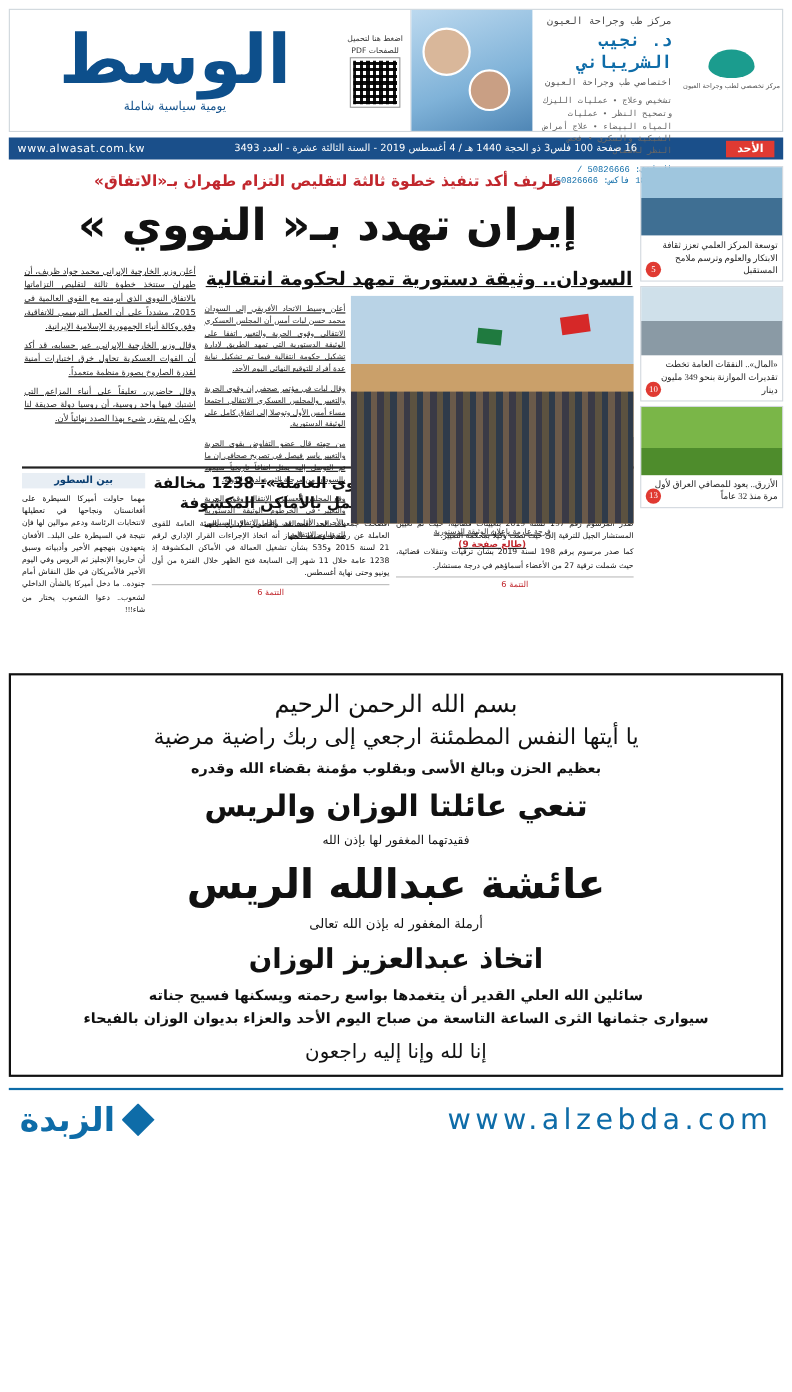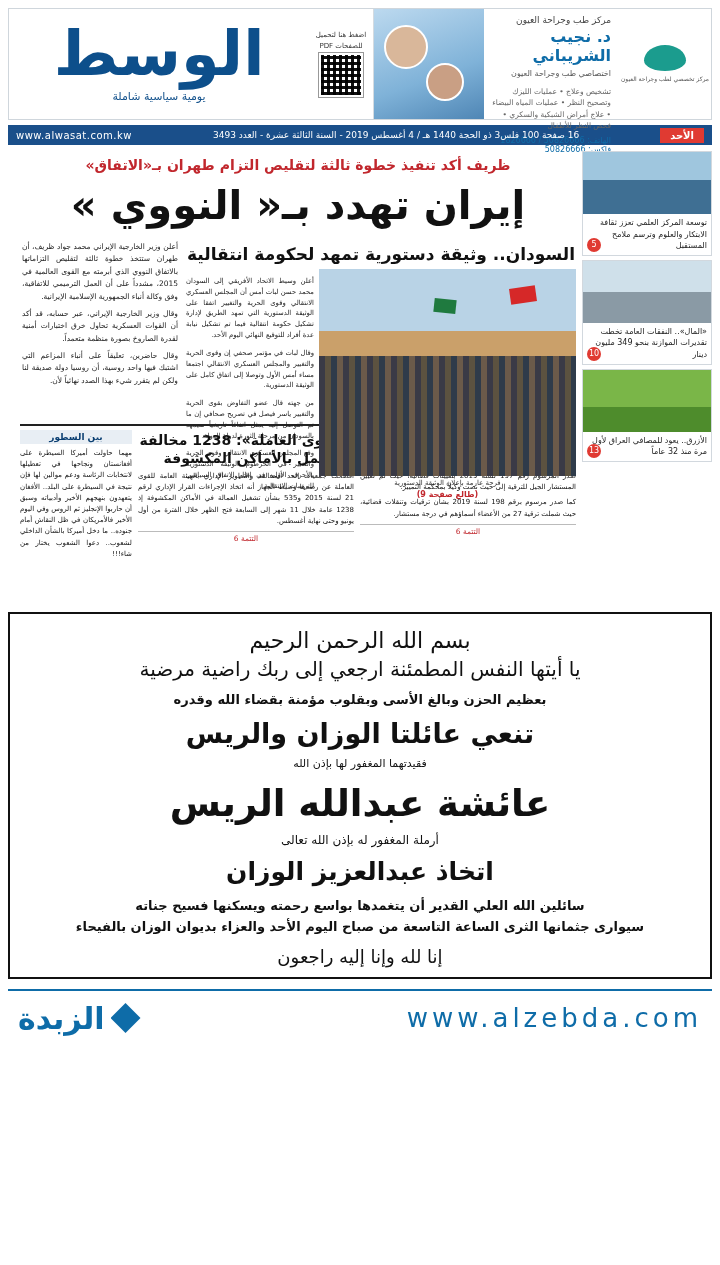--- a/index.html
+++ b/index.html
@@ -30,21 +30,21 @@
       repeating-linear-gradient(0deg,#111 0 3px,#fff 3px 6px),
       repeating-linear-gradient(90deg,#111 0 3px,transparent 3px 6px);
      background-blend-mode:multiply; border:2px solid #fff; outline:1px solid #999;}
   .mast-ad { flex:1; display:flex; flex-direction:row-reverse; border-left:1px solid #d4dbe1; }
   .ad-photo { width:110px; background:linear-gradient(160deg,#bcd9ef,#7fb2d8 60%,#4f86b5); position:relative; }
   .ad-photo .face1, .ad-photo .face2 {
     position:absolute; border-radius:50%; background:#d9b79a; border:2px solid #fff;
   }
   .ad-photo .face1 { width:44px; height:44px; left:10px; top:16px; }
   .ad-photo .face2 { width:38px; height:38px; left:52px; top:54px; background:#c99f84;}
-  .ad-text { flex:1; padding:6px 8px; text-align:right; }
+  .ad-text { flex:1; padding:6px 8px; text-align:right;font-family:Liberation Mono, monospace; }
   .ad-text .t1 { font-size:9px; color:#444; }
   .ad-text .t2 { font-size:16px; color:#0e6ca8; font-weight:bold; margin-top:2px;}
   .ad-text .t3 { font-size:8px; color:#555; margin-top:3px; line-height:1.5;}
   .ad-text .t4 { font-size:7.5px; color:#666; margin-top:6px; line-height:1.5;}
   .ad-text .t5 { font-size:8px; color:#0e6ca8; margin-top:5px;}
   .ad-logo { width:92px; display:flex; flex-direction:column; align-items:center; justify-content:center;}
   .ad-logo .blob { width:42px; height:26px; border-radius:50% 50% 50% 50%/60% 60% 40% 40%; background:#1b9c8e;}
   .ad-logo .lbl { font-size:6px; color:#555; margin-top:4px; text-align:center; line-height:1.3;}
 
   
@@ -55,53 +55,53 @@
   }
   .infobar .day { background:#e03a32; color:#fff; padding:2px 10px; font-size:10px; font-weight:bold;}
   .infobar .site { font-size:10px; letter-spacing:0.5px;}
 
   
   .content { display:flex; flex-direction:row-reverse; margin:6px 8px 0 8px; gap:6px; height:455px;}
   .col-right { flex:1; display:flex; flex-direction:column; gap:5px;margin-left:12px;}
   .col-left { width:130px; display:flex; flex-direction:column; gap:4px;}
 
   
-  .side-box { border:1px solid #d2d8de; position:relative; }
+  .side-box { border:1px solid #d2d8de; position:relative;font-family:Liberation Serif, serif; }
   .side-box .cap { font-size:8px; text-align:right; padding:3px 4px; line-height:1.45; color:#222;}
   .side-img { height:62px; background:#7aa7c7;}
   .side-img.sea { background:linear-gradient(180deg,#9fc6de 0 45%,#3f6f93 45% 100%);}
   .side-img.city { background:linear-gradient(180deg,#cfe0ea 0 50%,#8a9aa5 50% 100%);}
   .side-img.sport { background:linear-gradient(180deg,#7ab648 0 60%,#4e8c2c 60% 100%);}
   .side-num { position:absolute; bottom:3px; left:4px; width:14px; height:14px; border-radius:50%;
      background:#e03a32; color:#fff; font-size:8px; display:flex; align-items:center; justify-content:center;}
 
   
   .kicker { text-align:center; font-size:14px; font-weight:bold; color:#c1272d; padding:6px 2px 2px;}
   .mainhead { text-align:center; font-size:40px; font-weight:bold; color:#111; padding:2px 2px 8px; letter-spacing:-1px;}
 
-  .row2 { display:flex; flex-direction:row-reverse; gap:6px; height:178px;}
+  .row2 { display:flex; flex-direction:row-reverse; gap:6px; height:178px;text-decoration:underline;}
   .story-col { width:160px; font-size:7.5px; text-align:justify; line-height:1.65; color:#222; padding:0 2px;}
   .story-col p { margin:0 0 5px 0;}
   .feature { flex:1; display:flex; flex-direction:column;}
   .feature .fh { text-align:center; font-size:17px; font-weight:bold; color:#111; padding:3px 0 5px;}
   .feature .fbody { display:flex; flex-direction:row-reverse; gap:5px; flex:1;}
   .feature .ftxt { width:128px; font-size:6.8px; line-height:1.6; text-align:justify; color:#222;}
   .feature .fimgwrap { flex:1; display:flex; flex-direction:column;}
   .fimg { flex:1; background:linear-gradient(180deg,#b9d3e6 0 30%,#caa06a 30% 62%,#8d6a46 62% 100%); position:relative; overflow:hidden;}
   .fimg .crowd { position:absolute; left:0; right:0; bottom:0; height:58%;
      background:repeating-linear-gradient(90deg,#3a3a46 0 6px,#5c5240 6px 12px,#2f3b4a 12px 18px,#6b5a4a 18px 24px);}
   .fimg .flagA { position:absolute; width:26px; height:16px; background:#d62828; top:18px; right:40px; transform:rotate(-8deg);}
   .fimg .flagB { position:absolute; width:22px; height:14px; background:#1f7a3f; top:30px; right:120px; transform:rotate(6deg);}
   .fcap { font-size:7px; text-align:center; padding:3px 2px; color:#333;}
   .readmore { font-size:8px; color:#c1272d; text-align:center; font-weight:bold;}
 
   .row3 { display:flex; flex-direction:row-reverse; gap:6px; flex:1; border-top:2px solid #222; padding-top:4px;}
   .brief { width:112px; }
   .brief .bt { font-size:9px; font-weight:bold; color:#0b3f72; text-align:center; background:#e8eef4; padding:2px;}
-  .brief p { font-size:7px; line-height:1.6; text-align:justify; margin:4px 0 0 0;}
+  .brief p { font-size:7px; line-height:1.6; text-align:justify; margin:4px 0 0 0;font-family:Liberation Serif, serif;}
   .news { flex:1; }
   .news .nh { text-align:center; font-size:14px; font-weight:bold; color:#111; line-height:1.25; padding:2px 0 4px;}
   .news p { font-size:7px; line-height:1.6; text-align:justify; margin:0 0 4px 0;}
   .cont { font-size:7.5px; color:#c1272d; text-align:center; border-top:1px solid #bbb; padding-top:2px;}
 
   
   .obit { margin:6px 8px 0 8px; border:2px solid #111; padding:10px 14px 8px; text-align:center;}
   .basmala { font-size:22px; color:#111; font-family:"DejaVu Sans", serif; padding:4px 0 2px;}
   .ayah { font-size:20px; color:#111; padding:2px 0 6px;}
   .ob-line1 { font-size:13px; font-weight:bold; padding:5px 0;}

